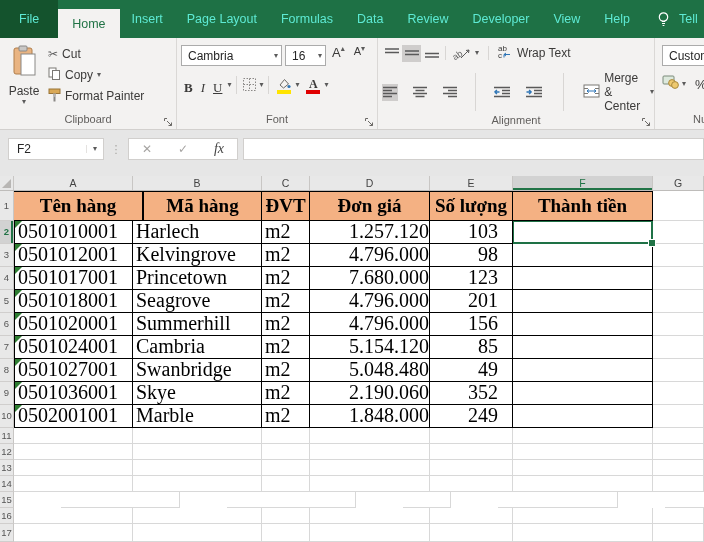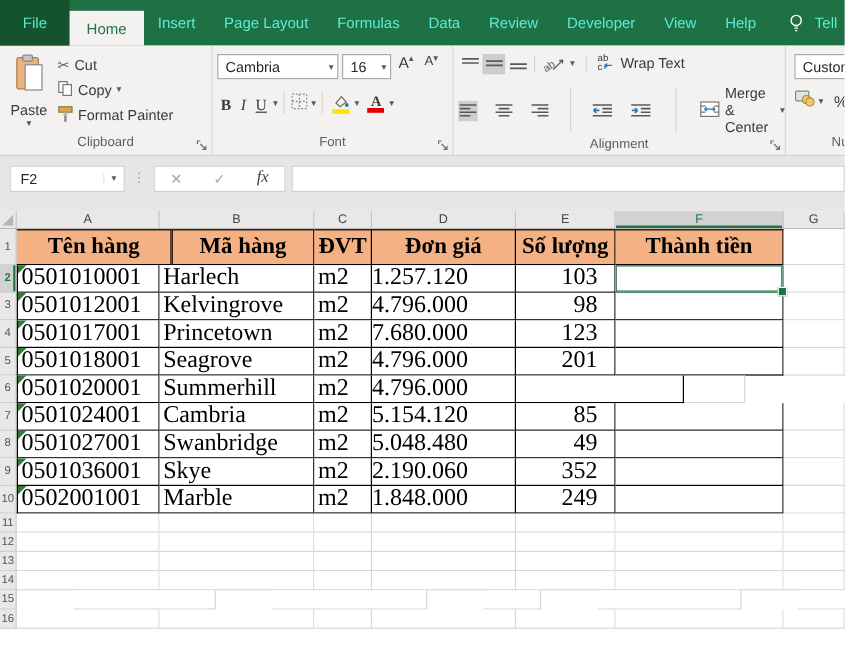--- a/index.html
+++ b/index.html
@@ -76,21 +76,21 @@
   .rowhdr.active { background:#D2D2D2; color:#217346; font-weight:bold; box-shadow:inset -2px 0 0 #217346; }
 
   .cell { flex-shrink:0; position:relative; overflow:hidden; white-space:nowrap; background:#fff;
           font-family:"Liberation Serif","DejaVu Serif",serif; font-size:20px; color:#000; }
   .cell.plain { border-right:1px solid #D8D8D8; border-bottom:1px solid #D8D8D8; }
   .cell.tbl { border-right:1.5px solid #000; border-bottom:1.5px solid #000; overflow:visible; }
   .cell.tbl.first { border-left:1.5px solid #000; }
   .cell.tbl.toprow { border-top:1.5px solid #000; }
   .cell.th { background:#F4B183; font-weight:bold; text-align:center; font-size:19px; }
   .ca,.cb,.cc { text-align:left; padding-left:3px; }
-  .cd { padding-right:0; }
+  .cd { text-align:right; padding-right:0; }
   .ce { text-align:right; padding-right:14px; }
   .flag::before { content:""; position:absolute; top:0; left:0; z-index:2;
       border-top:7px solid #2E7D32; border-right:7px solid transparent; }
   .sel { border-color:#1E7145 !important; box-shadow:inset 0 0 0 1px #1E7145; z-index:3; }
   .sel::after { content:""; position:absolute; right:-4px; bottom:-4px; width:6px; height:6px;
       background:#217346; border:1px solid #fff; z-index:5; }
 </style>
 </head>
 <body>
 
@@ -421,20 +421,21 @@
         <div class="cell tbl ce" style="width: 83px; line-height: 20px;">201</div>
         <div class="cell tbl cf" style="width: 140px; line-height: 20px;"></div>
         <div class="cell plain" style="width: 51px; line-height: 20px;"></div>
       </div>
       <div class="sheetrow" style="height: 23px;">
         <div class="rowhdr" style="line-height: 22px;">6</div>
         <div class="cell tbl first ca flag" style="width: 119px; line-height: 20px;">0501020001</div>
         <div class="cell tbl cb" style="width: 129px; line-height: 20px;">Summerhill</div>
         <div class="cell tbl cc" style="width: 48px; line-height: 20px;">m2</div>
         <div class="cell tbl cd" style="width: 120px; line-height: 20px;">4.796.000</div>
+        <div class="cell tbl ce" style="width: 83px; line-height: 20px;">156</div>
         <div class="cell tbl cf" style="width: 140px; line-height: 20px;"></div>
         <div class="cell plain" style="width: 51px; line-height: 20px;"></div>
       </div>
       <div class="sheetrow" style="height: 23px;">
         <div class="rowhdr" style="line-height: 22px;">7</div>
         <div class="cell tbl first ca flag" style="width: 119px; line-height: 20px;">0501024001</div>
         <div class="cell tbl cb" style="width: 129px; line-height: 20px;">Cambria</div>
         <div class="cell tbl cc" style="width: 48px; line-height: 20px;">m2</div>
         <div class="cell tbl cd" style="width: 120px; line-height: 20px;">5.154.120</div>
         <div class="cell tbl ce" style="width: 83px; line-height: 20px;">85</div>
@@ -524,15 +525,25 @@
       <div class="sheetrow" style="height: 16px;">
         <div class="rowhdr" style="line-height: 15px;">16</div>
         <div class="cell plain" style="width: 119px; line-height: 13px;"></div>
         <div class="cell plain" style="width: 129px; line-height: 13px;"></div>
         <div class="cell plain" style="width: 48px; line-height: 13px;"></div>
         <div class="cell plain" style="width: 120px; line-height: 13px;"></div>
         <div class="cell plain" style="width: 83px; line-height: 13px;"></div>
         <div class="cell plain" style="width: 140px; line-height: 13px;"></div>
         <div class="cell plain" style="width: 51px; line-height: 13px;"></div>
       </div>
+      <div class="sheetrow" style="height: 18px;">
+        <div class="rowhdr" style="line-height: 17px;">17</div>
+        <div class="cell plain" style="width: 119px; line-height: 15px;"></div>
+        <div class="cell plain" style="width: 129px; line-height: 15px;"></div>
+        <div class="cell plain" style="width: 48px; line-height: 15px;"></div>
+        <div class="cell plain" style="width: 120px; line-height: 15px;"></div>
+        <div class="cell plain" style="width: 83px; line-height: 15px;"></div>
+        <div class="cell plain" style="width: 140px; line-height: 15px;"></div>
+        <div class="cell plain" style="width: 51px; line-height: 15px;"></div>
+      </div>
     </div>
 
 </div>
 
 </body></html>

